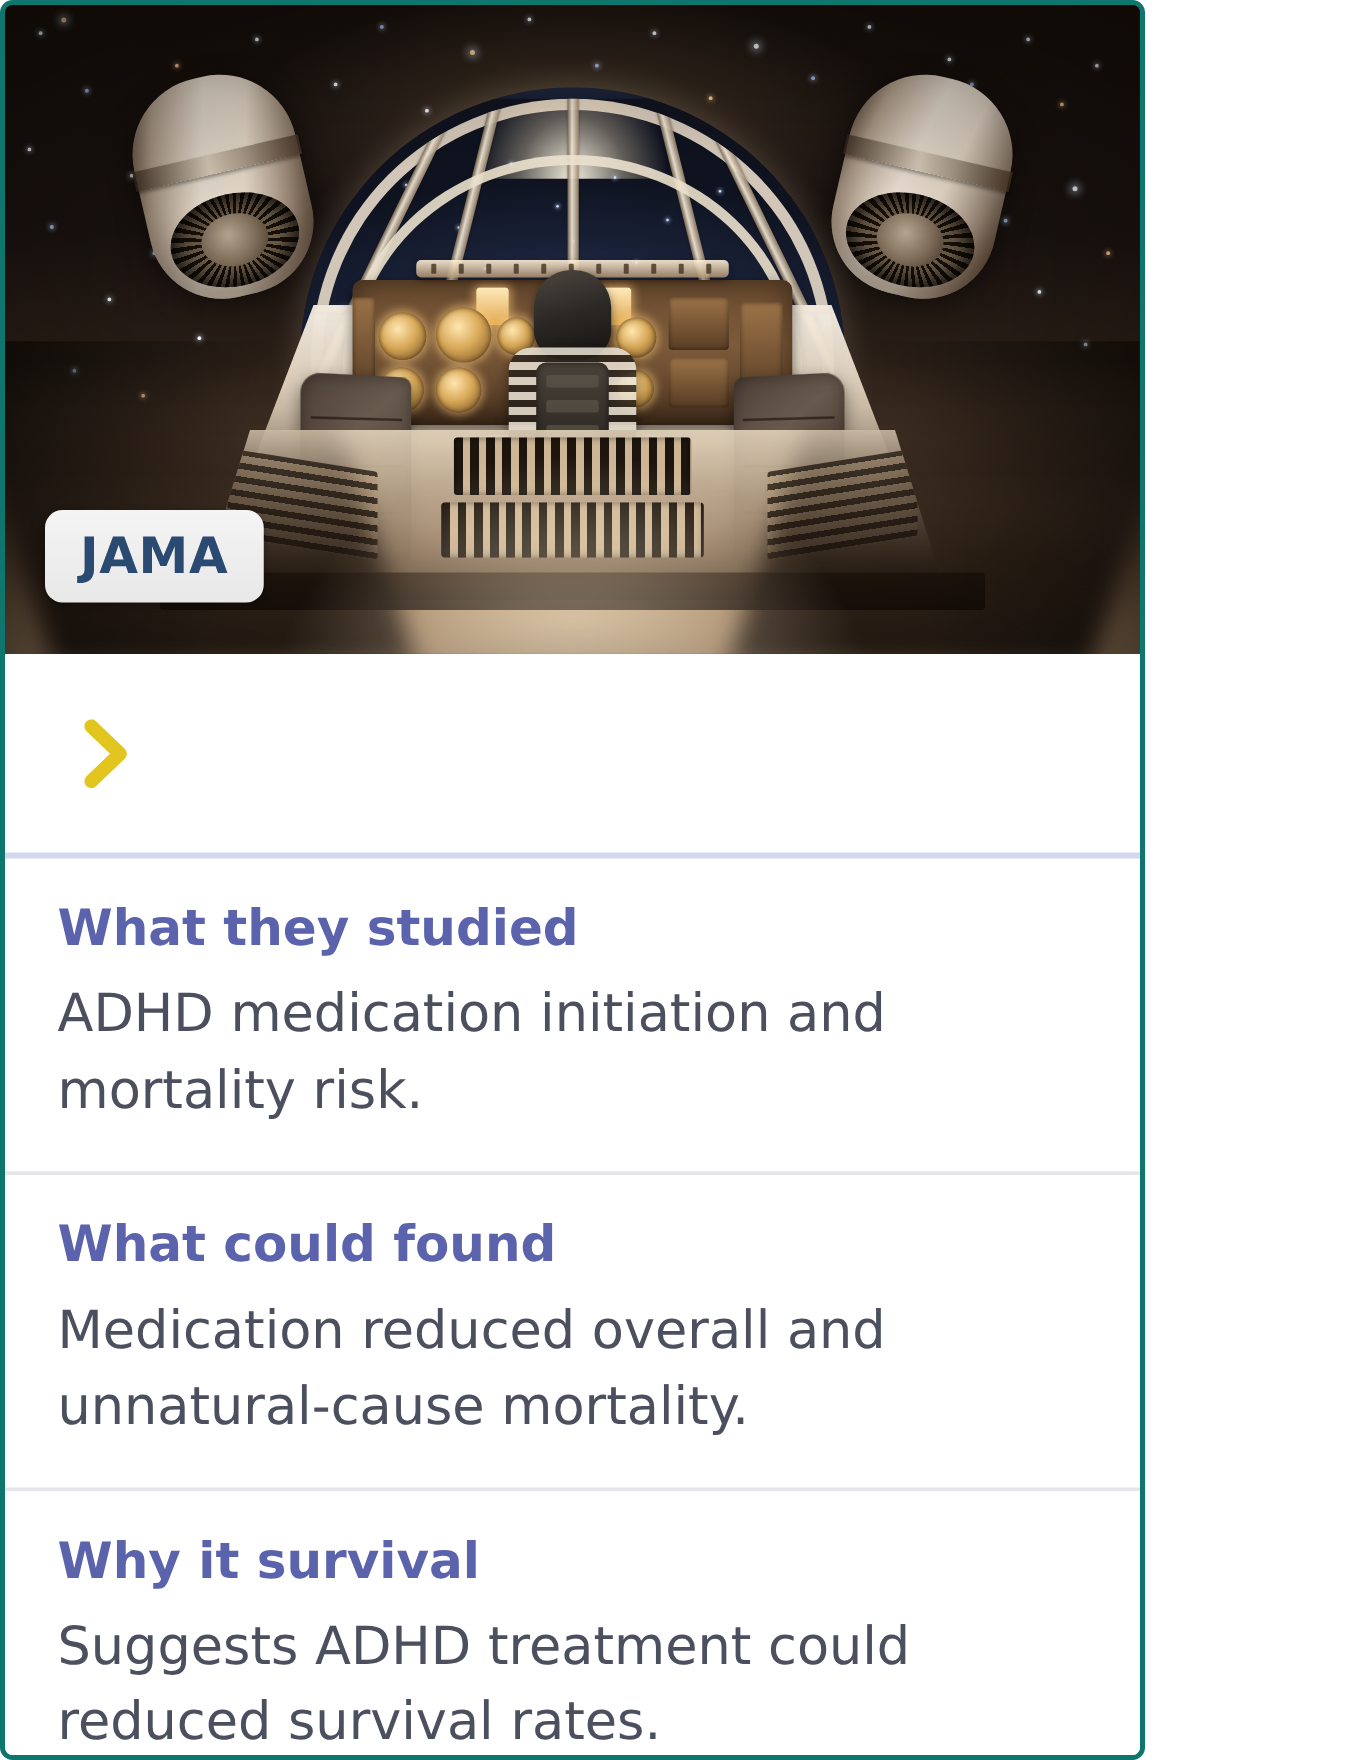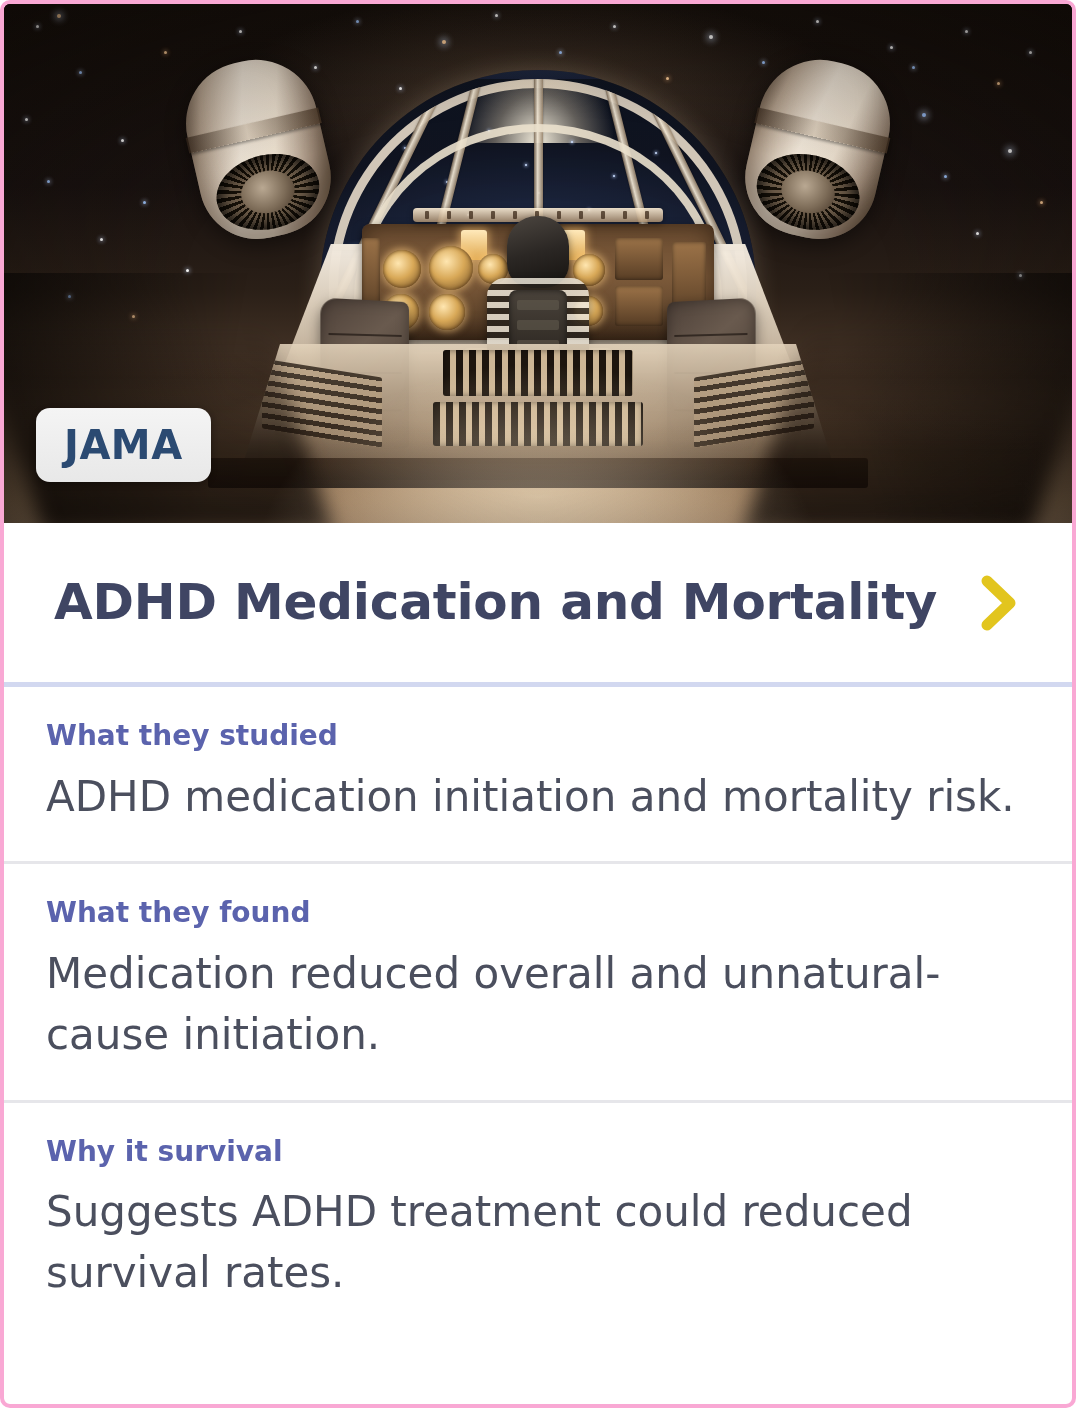--- a/index.html
+++ b/index.html
@@ -6,24 +6,24 @@
 
   html, body {
     width: 1080px;
     height: 1408px;
     background: #ffffff;
     font-family: "DejaVu Sans", "Liberation Sans", sans-serif;
   }
 
   .card {
     position: relative;
-    width: 1076px;
+    width: 916px;
     height: 1408px;
     background: #ffffff;
-    border: 4px solid #f9a8d4;
+    border: 4px solid #0f766e;
     border-radius: 10px;
     overflow: hidden;
     display: flex;
     flex-direction: column;
   }
 
   
   .hero {
     position: relative;
     width: 100%;
@@ -394,21 +394,21 @@
   .chevron-btn svg { display: block; }
 
   
   .section {
     padding: 32px 42px 34px 42px;
     border-bottom: 3px solid #e6e6ea;
     background: #ffffff;
   }
   .section:last-of-type { border-bottom: none; }
   .section-heading {
-    font-size: 28px;
+    font-size: 40px;
     font-weight: 700;
     color: #5b63ad;
     margin-bottom: 14px;
     line-height: 1.2;
   }
   .section-body {
     font-size: 42px;
     font-weight: 400;
     color: #4b4f5e;
     line-height: 1.45;
@@ -579,36 +579,35 @@
     <div class="shadow-r"></div>
     <div class="floor-glow"></div>
     <div class="hero-vignette"></div>
 
     <div class="badge">
       <div class="badge-text">JAMA</div>
     </div>
   </div>
 
   <div class="title-row">
-    <div class="title-text">ADHD Medication and Mortality</div>
     <div class="chevron-btn">
       <svg width="44" height="60" viewBox="0 0 44 60" fill="none" aria-hidden="true">
         <path d="M10 8 L33 30 L10 52" stroke="#e2c51e" stroke-width="11" stroke-linecap="round" stroke-linejoin="round"></path>
       </svg>
     </div>
   </div>
 
   <div class="section">
     <div class="section-heading">What they studied</div>
     <div class="section-body">ADHD medication initiation and mortality risk.</div>
   </div>
 
   <div class="section">
-    <div class="section-heading">What they found</div>
-    <div class="section-body">Medication reduced overall and unnatural-cause initiation.</div>
+    <div class="section-heading">What could found</div>
+    <div class="section-body">Medication reduced overall and unnatural-cause mortality.</div>
   </div>
 
   <div class="section">
     <div class="section-heading">Why it survival</div>
     <div class="section-body">Suggests ADHD treatment could reduced survival rates.</div>
   </div>
 
 </div>
 
 </body></html>

